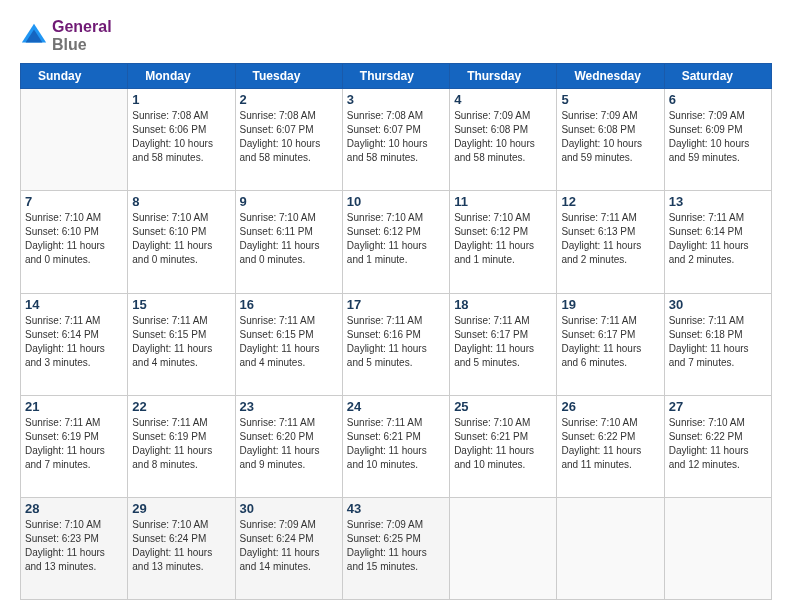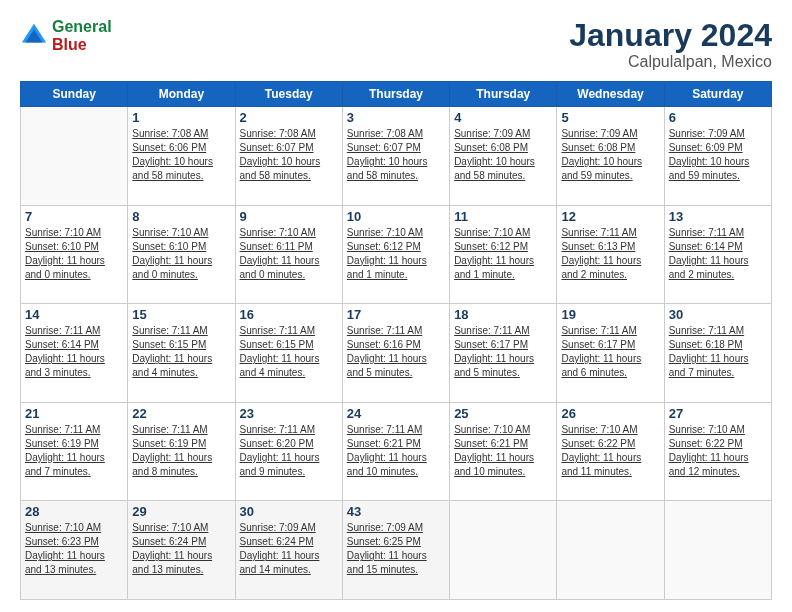--- a/index.html
+++ b/index.html
@@ -28,21 +28,21 @@
       align-items: center;
       gap: 4px;
     }
     .logo-text {
       font-size: 16px;
       font-weight: bold;
       color: #1a3a5c;
       line-height: 1.1;
     }
     .logo-text span {
-      color: #15803d;
+      color: #701a75;
     }
     .logo-icon {
       width: 28px;
       height: 28px;
     }
     .title-block {
       text-align: right;
     }
     .main-title {
       font-size: 32px;
@@ -59,22 +59,22 @@
       border: 1px solid #ccc;
       border-collapse: collapse;
       width: 100%;
       table-layout: fixed;
     }
     .calendar thead tr th {
       background: #1565C0;
       color: #fff;
       font-size: 12px;
       font-weight: bold;
-      padding: 5px 4px;
-      text-align: center;
+      padding: 5px 17px;
+      text-align: left;
       border: 1px solid #1a5aaa;
     }
     .calendar tbody tr td {
       border: 1px solid #ccc;
       vertical-align: top;
       padding: 3px 4px;
       font-size: 10.5px;
       color: #333;
       background: #fff;
       height: 82px;
@@ -87,44 +87,39 @@
       font-size: 13px;
       font-weight: bold;
       color: #1a3a5c;
       display: block;
       margin-bottom: 2px;
     }
     .day-info {
       font-size: 10px;
       color: #333;
       line-height: 1.4;
-      text-decoration: underline;
     }
     .empty-cell {
       background: #f9f9f9 !important;
     }
   </style>
 </head>
 <body>
 
 <div class="page">
   <div class="header">
     <div class="logo">
       <svg class="logo-icon" viewBox="0 0 30 30">
         <polygon points="15,2 28,22 2,22" fill="#2196F3"></polygon>
         <polygon points="15,8 24,22 6,22" fill="#1565C0"></polygon>
       </svg>
       <div class="logo-text">
         <div><span>General</span></div>
-        <div><span style="color:#b91c1c;">Blue</span></div>
+        <div><span style="color:#737373;">Blue</span></div>
       </div>
-    </div>
-    <div class="title-block">
-      <div class="main-title">January 2024</div>
-      <div class="subtitle">Calpulalpan, Mexico</div>
     </div>
   </div>
 
   <table class="calendar">
     <thead>
       <tr>
 
       <th>Sunday</th>
           <th>Monday</th>
           <th>Tuesday</th>

